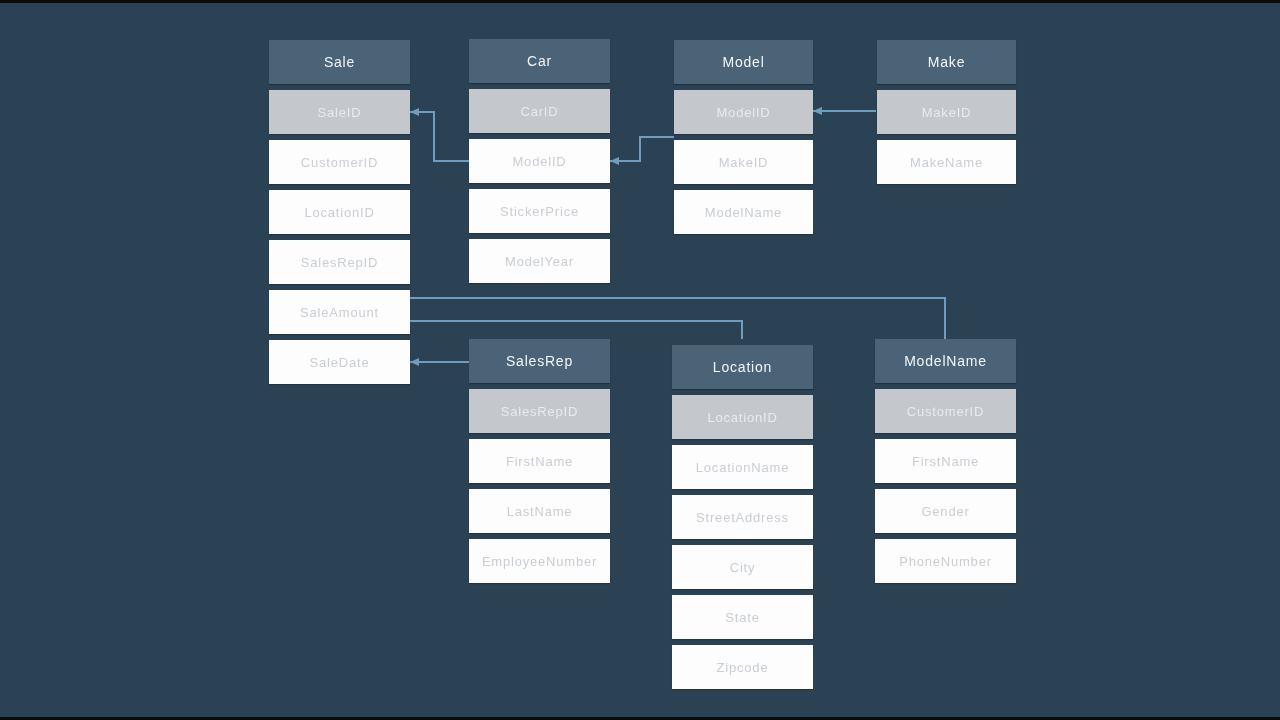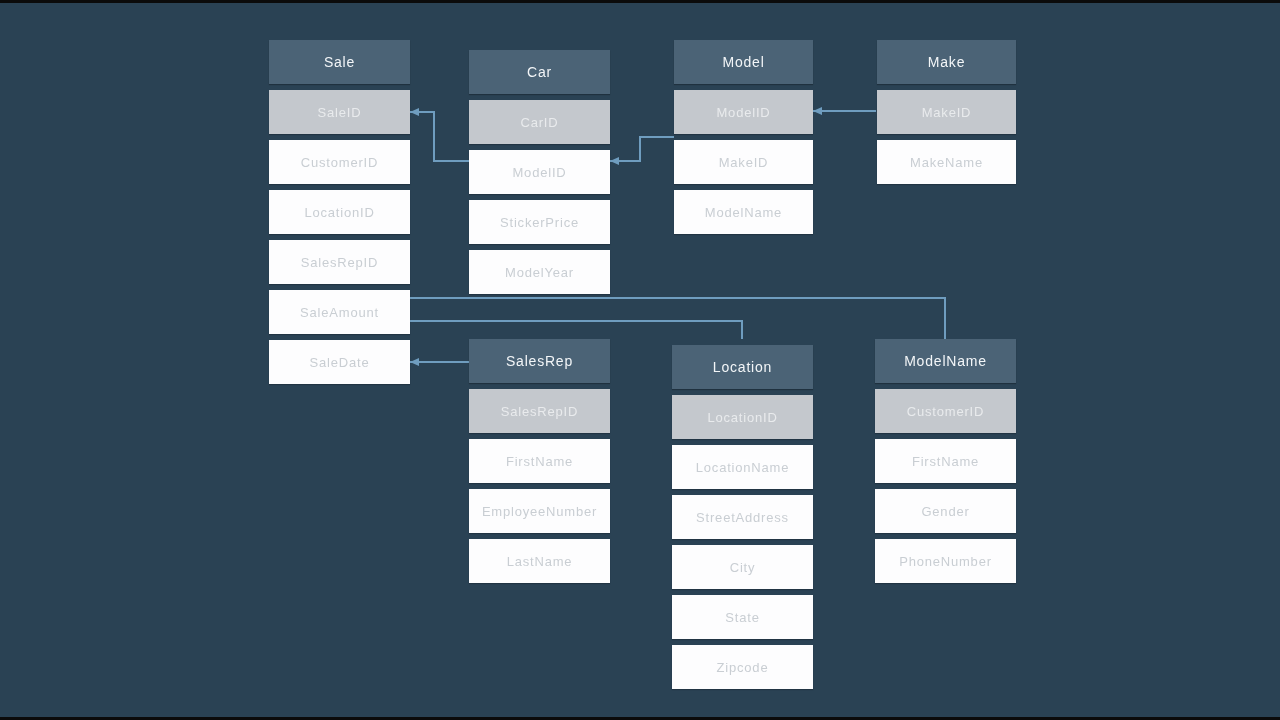--- a/index.html
+++ b/index.html
@@ -86,21 +86,21 @@
   <div id="tables-container">
       <div class="tbl" style="left: 269px; top: 40px; width: 141px;">
         <div class="tbl-header">Sale</div>
         <div class="tbl-row pk">SaleID</div>
         <div class="tbl-row field">CustomerID</div>
         <div class="tbl-row field">LocationID</div>
         <div class="tbl-row field">SalesRepID</div>
         <div class="tbl-row field">SaleAmount</div>
         <div class="tbl-row field">SaleDate</div>
       </div>
-      <div class="tbl" style="left: 469px; top: 50px; width: 141px; text-align: center;">
+      <div class="tbl" style="left: 469px; top: 39px; width: 141px; text-align: center;">
         <div class="tbl-header">Car</div>
         <div class="tbl-row pk">CarID</div>
         <div class="tbl-row field">ModelID</div>
         <div class="tbl-row field">StickerPrice</div>
         <div class="tbl-row field">ModelYear</div>
       </div>
       <div class="tbl" style="left: 674px; top: 40px; width: 139px;">
         <div class="tbl-header">Model</div>
         <div class="tbl-row pk">ModelID</div>
         <div class="tbl-row field">MakeID</div>
@@ -108,22 +108,22 @@
       </div>
       <div class="tbl" style="left: 877px; top: 40px; width: 139px;">
         <div class="tbl-header">Make</div>
         <div class="tbl-row pk">MakeID</div>
         <div class="tbl-row field">MakeName</div>
       </div>
       <div class="tbl" style="left: 469px; top: 339px; width: 141px;">
         <div class="tbl-header">SalesRep</div>
         <div class="tbl-row pk">SalesRepID</div>
         <div class="tbl-row field">FirstName</div>
+        <div class="tbl-row field">LastName</div>
         <div class="tbl-row field">EmployeeNumber</div>
-        <div class="tbl-row field">LastName</div>
       </div>
       <div class="tbl" style="left: 672px; top: 339px; width: 141px; margin-top: 6px;">
         <div class="tbl-header">Location</div>
         <div class="tbl-row pk">LocationID</div>
         <div class="tbl-row field">LocationName</div>
         <div class="tbl-row field">StreetAddress</div>
         <div class="tbl-row field">City</div>
         <div class="tbl-row field">State</div>
         <div class="tbl-row field">Zipcode</div>
       </div>

